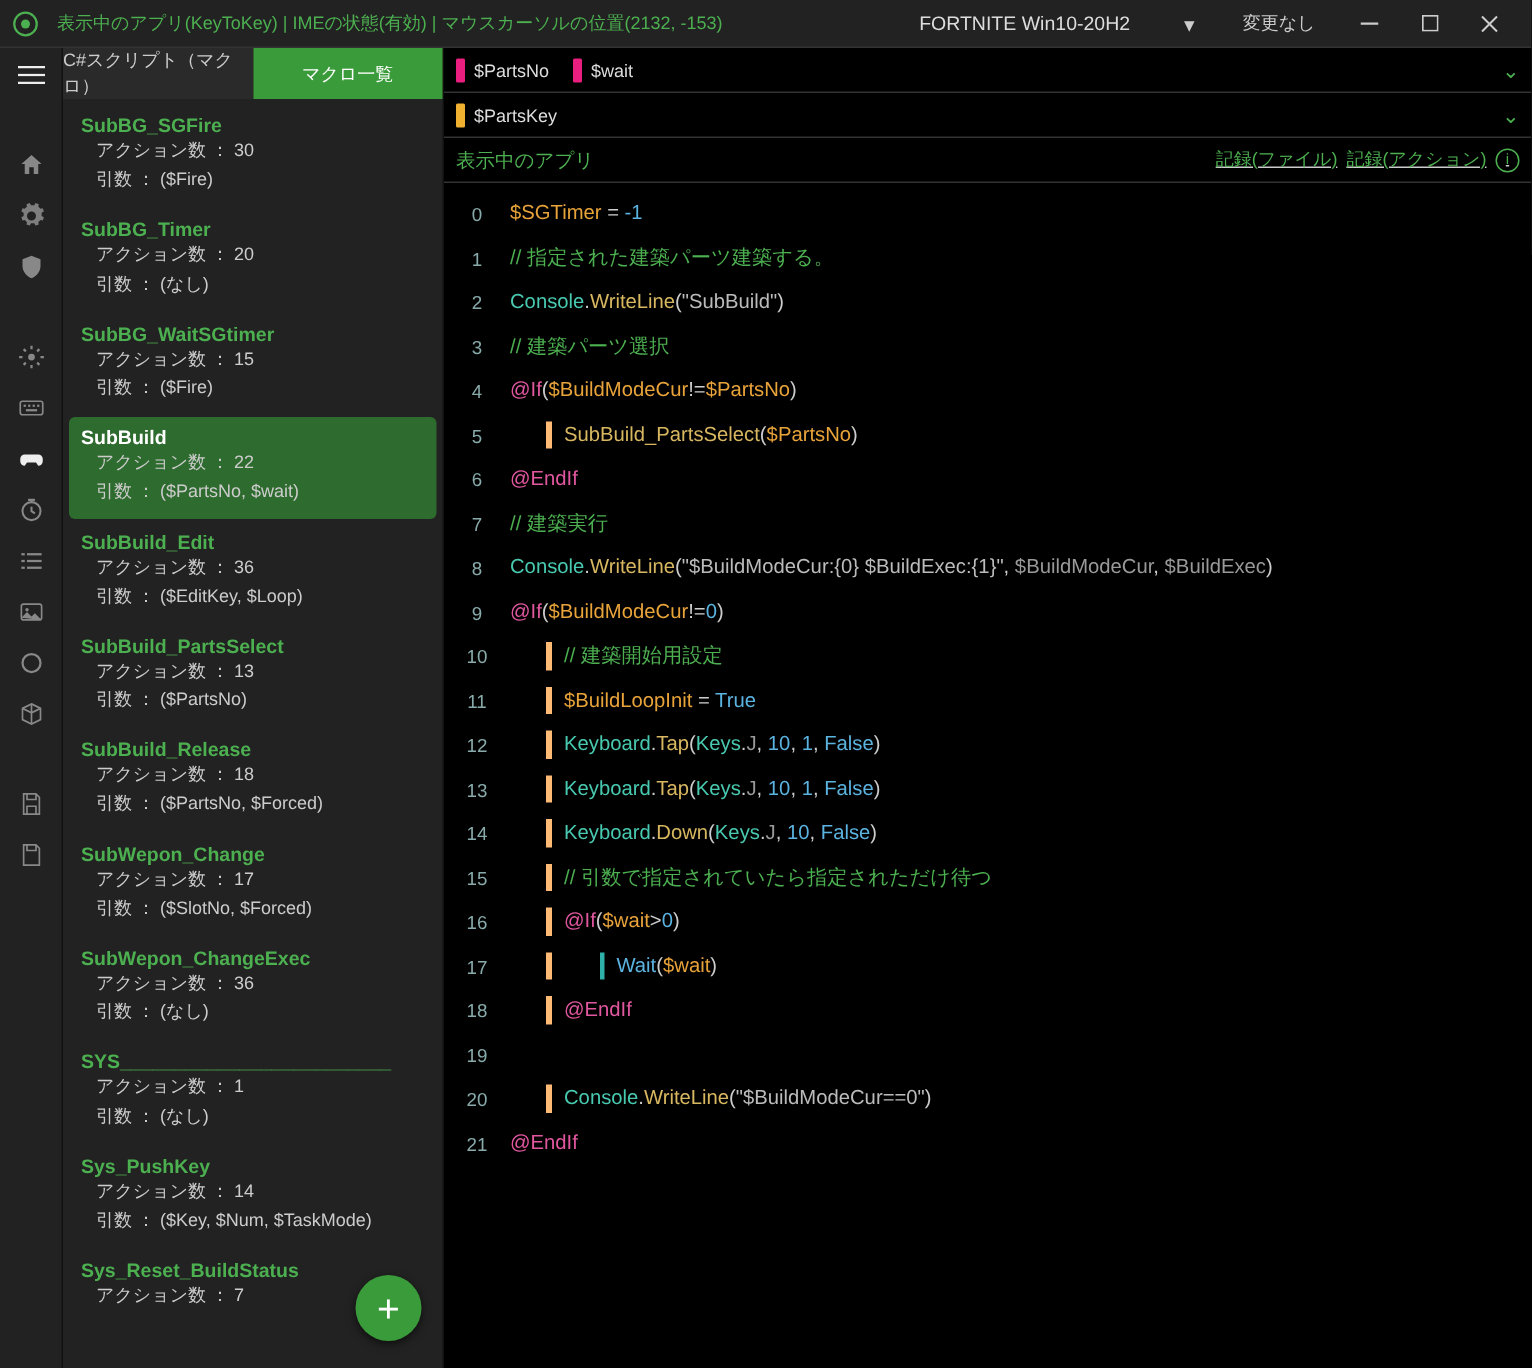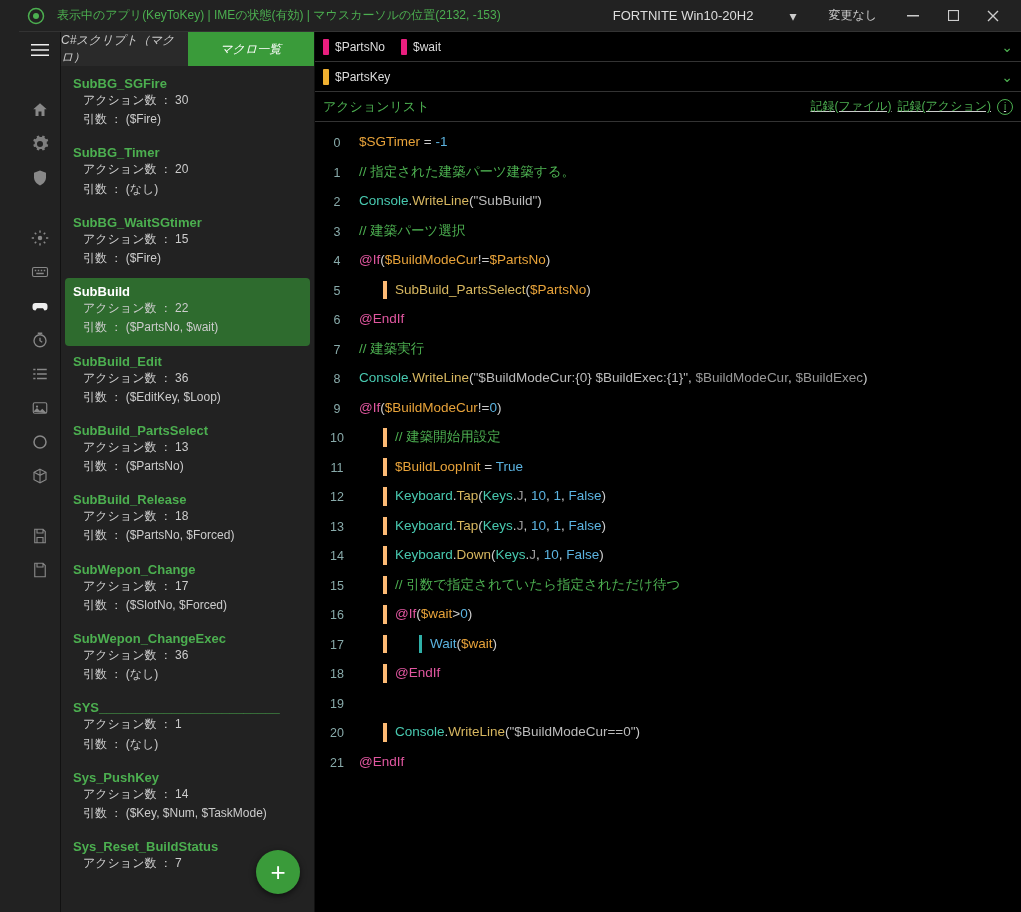--- a/index.html
+++ b/index.html
@@ -1,33 +1,33 @@
 <!DOCTYPE html>
 <html><head>
 <meta charset="utf-8">
 <style>
 * { margin: 0; padding: 0; box-sizing: border-box; font-family: "Meiryo", "Segoe UI", sans-serif; }
 body { background: #1a1a1a; color: #ccc; font-size: 13px; overflow: hidden; }
-.app { display: flex; flex-direction: column; width: 1021px; height: 912px; background: #222; padding-left: 19px; }
+.app { display: flex; flex-direction: column; width: 1021px; height: 912px; background: #222; }
 .titlebar { display: flex; align-items: center; height: 32px; background: #222; padding: 0 8px; border-bottom: 1px solid #333; }
 .app-icon { width: 18px; height: 18px; margin-right: 12px; }
 .app-icon svg { fill: #4caf50; }
 .title-info { flex: 1; color: #4caf50; font-size: 12px; }
 .title-center { color: #ddd; font-size: 13px; padding: 0 20px; }
 .title-dropdown { color: #ccc; padding: 0 16px; font-size: 14px; }
 .title-status { color: #ccc; font-size: 12px; padding: 0 16px; }
 .win-btn { width: 40px; height: 28px; display: flex; align-items: center; justify-content: center; color: #ccc; cursor: pointer; }
 .body { display: flex; flex: 1; overflow: hidden; }
 .iconbar { width: 42px; background: #222; display: flex; flex-direction: column; align-items: center; padding-top: 8px; gap: 14px; border-right: 1px solid #111; }
 .iconbar .ic { width: 20px; height: 20px; color: #888; cursor: pointer; display: flex; align-items: center; justify-content: center; }
 .iconbar .ic.active { color: #eee; }
 .iconbar .ic svg { width: 18px; height: 18px; }
 .iconbar .isep { height: 12px; }
 .sidebar { width: 254px; background: #222; display: flex; flex-direction: column; border-right: 1px solid #111; position: relative; }
-.tabs { display: flex; height: 34px; font-style: italic; }
+.tabs { display: flex; height: 34px; }
 .tab { flex: 1; display: flex; align-items: center; justify-content: center; font-size: 12px; cursor: pointer; }
 .tab.inactive { background: #2a2a2a; color: #ccc; }
 .tab.active { background: #3a9b3a; color: #fff; }
 .macro-list { flex: 1; overflow-y: auto; padding: 4px 4px 60px 4px; position: relative; }
 .macro-list::-webkit-scrollbar { width: 6px; }
 .macro-list::-webkit-scrollbar-thumb { background: #3a9b3a; border-radius: 3px; }
 .macro-item { padding: 6px 8px 8px 8px; border-radius: 4px; cursor: pointer; margin-bottom: 2px; }
 .macro-item.selected { background: #2e6b2e; }
 .macro-name { color: #4caf50; font-size: 13px; font-weight: 600; }
 .macro-item.selected .macro-name { color: #fff; }
@@ -266,21 +266,21 @@
       <div class="tabrow">
         <span class="tag pink">$PartsNo</span>
         <span class="tag pink">$wait</span>
         <span class="chev">⌄</span>
       </div>
       <div class="tabrow">
         <span class="tag orange">$PartsKey</span>
         <span class="chev">⌄</span>
       </div>
       <div class="hdr">
-        <span class="hdr-title">アクションリスト</span>
+        <span class="hdr-title">表示中のアプリ</span>
         <div class="hdr-links">
           <span class="lk">記録(ファイル)</span>
           <span class="lk">記録(アクション)</span>
           <span class="info">i</span>
         </div>
       </div>
       <div class="code" id="code">
           <div class="ln">
             <div class="lnno">0</div>
             <div class="lnbody">

